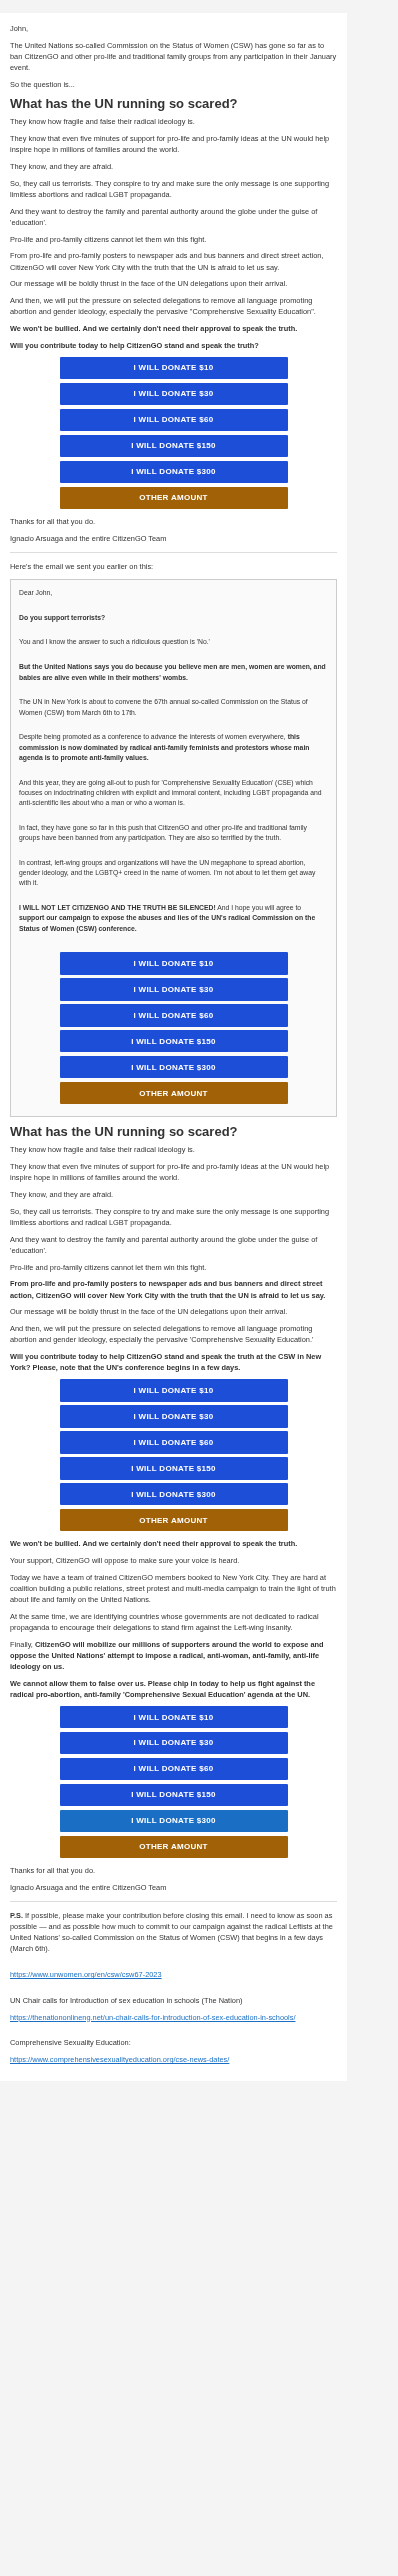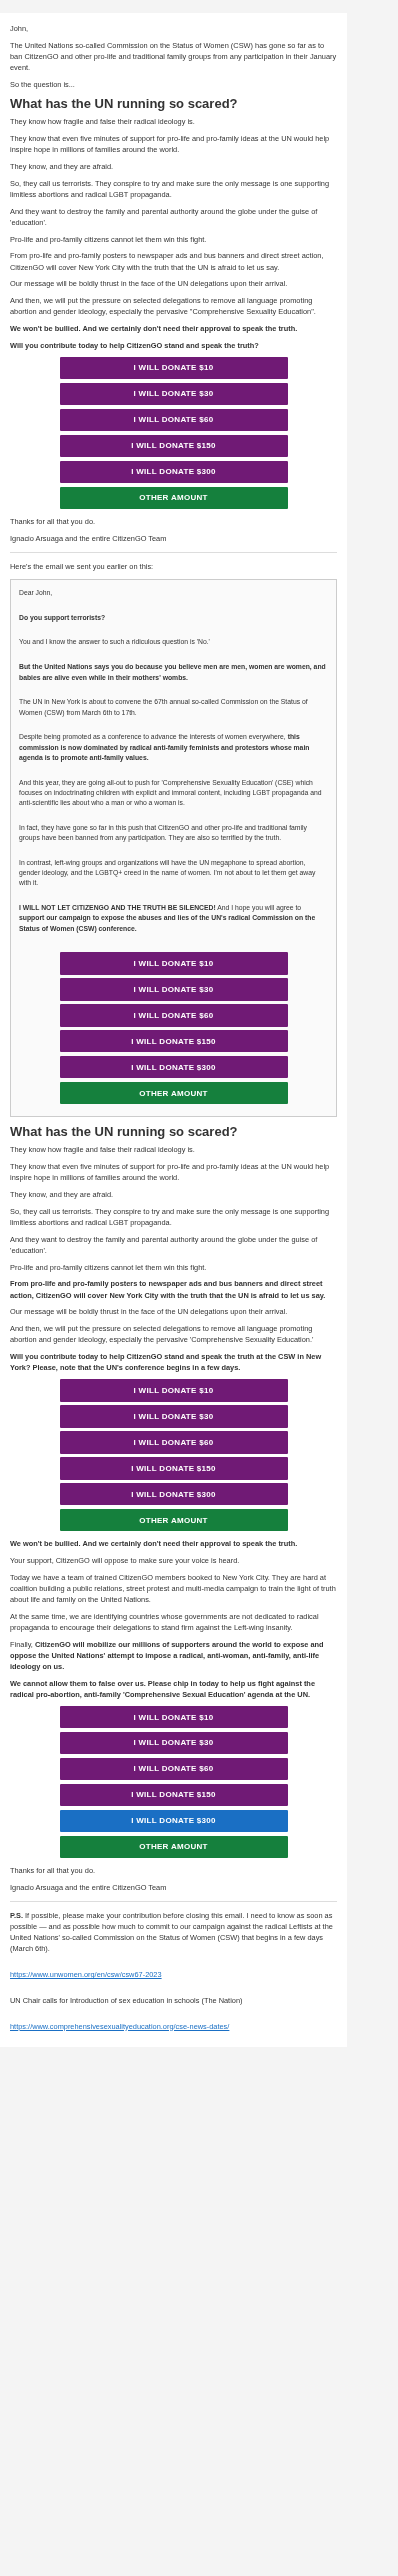--- a/index.html
+++ b/index.html
@@ -24,32 +24,32 @@
       margin-bottom: 5.7px;
       font-size: 13px;
       font-weight: bold;
     }
     .donate-btn {
       display: block;
       width: 100%;
       max-width: 228px;
       margin: 3.4px auto;
       padding: 6.8px 5.7px;
-      background: #701a75;
+      background: #1d4ed8;
       color: #fff;
       text-align: center;
       font-size: 8px;
       font-weight: bold;
       border: none;
       cursor: pointer;
       border-radius: 1.1px;
       letter-spacing: 0.3px;
     }
     .donate-btn.other {
-      background: #15803d;
+      background: #a16207;
     }
     .divider {
       border: none;
       border-top: 0.6px solid #ddd;
       margin: 8px 0;
     }
     .inner-email {
       border: 0.6px solid #ccc;
       padding: 8px;
       margin: 6.8px 0;
@@ -181,17 +181,19 @@
 
   <hr class="divider">
 
   
   <p><strong>P.S.</strong> If possible, please make your contribution before closing this email. I need to know as soon as possible — and as possible how much to commit to our campaign against the radical Leftists at the United Nations' so-called Commission on the Status of Women (CSW) that begins in a few days (March 6th).</p>
 
   <br>
   <p><a href="#">https://www.unwomen.org/en/csw/csw67-2023</a></p>
   <br>
   <p>UN Chair calls for Introduction of sex education in schools (The Nation)</p>
+  <p><a href="#">https://thenationonlineng.net/un-chair-calls-for-introduction-of-sex-education-in-schools/</a></p>
   <br>
+  <p>Comprehensive Sexuality Education:</p>
   <p><a href="#">https://www.comprehensivesexualityeducation.org/cse-news-dates/</a></p>
 
 </div>
 
 
 </body></html>

